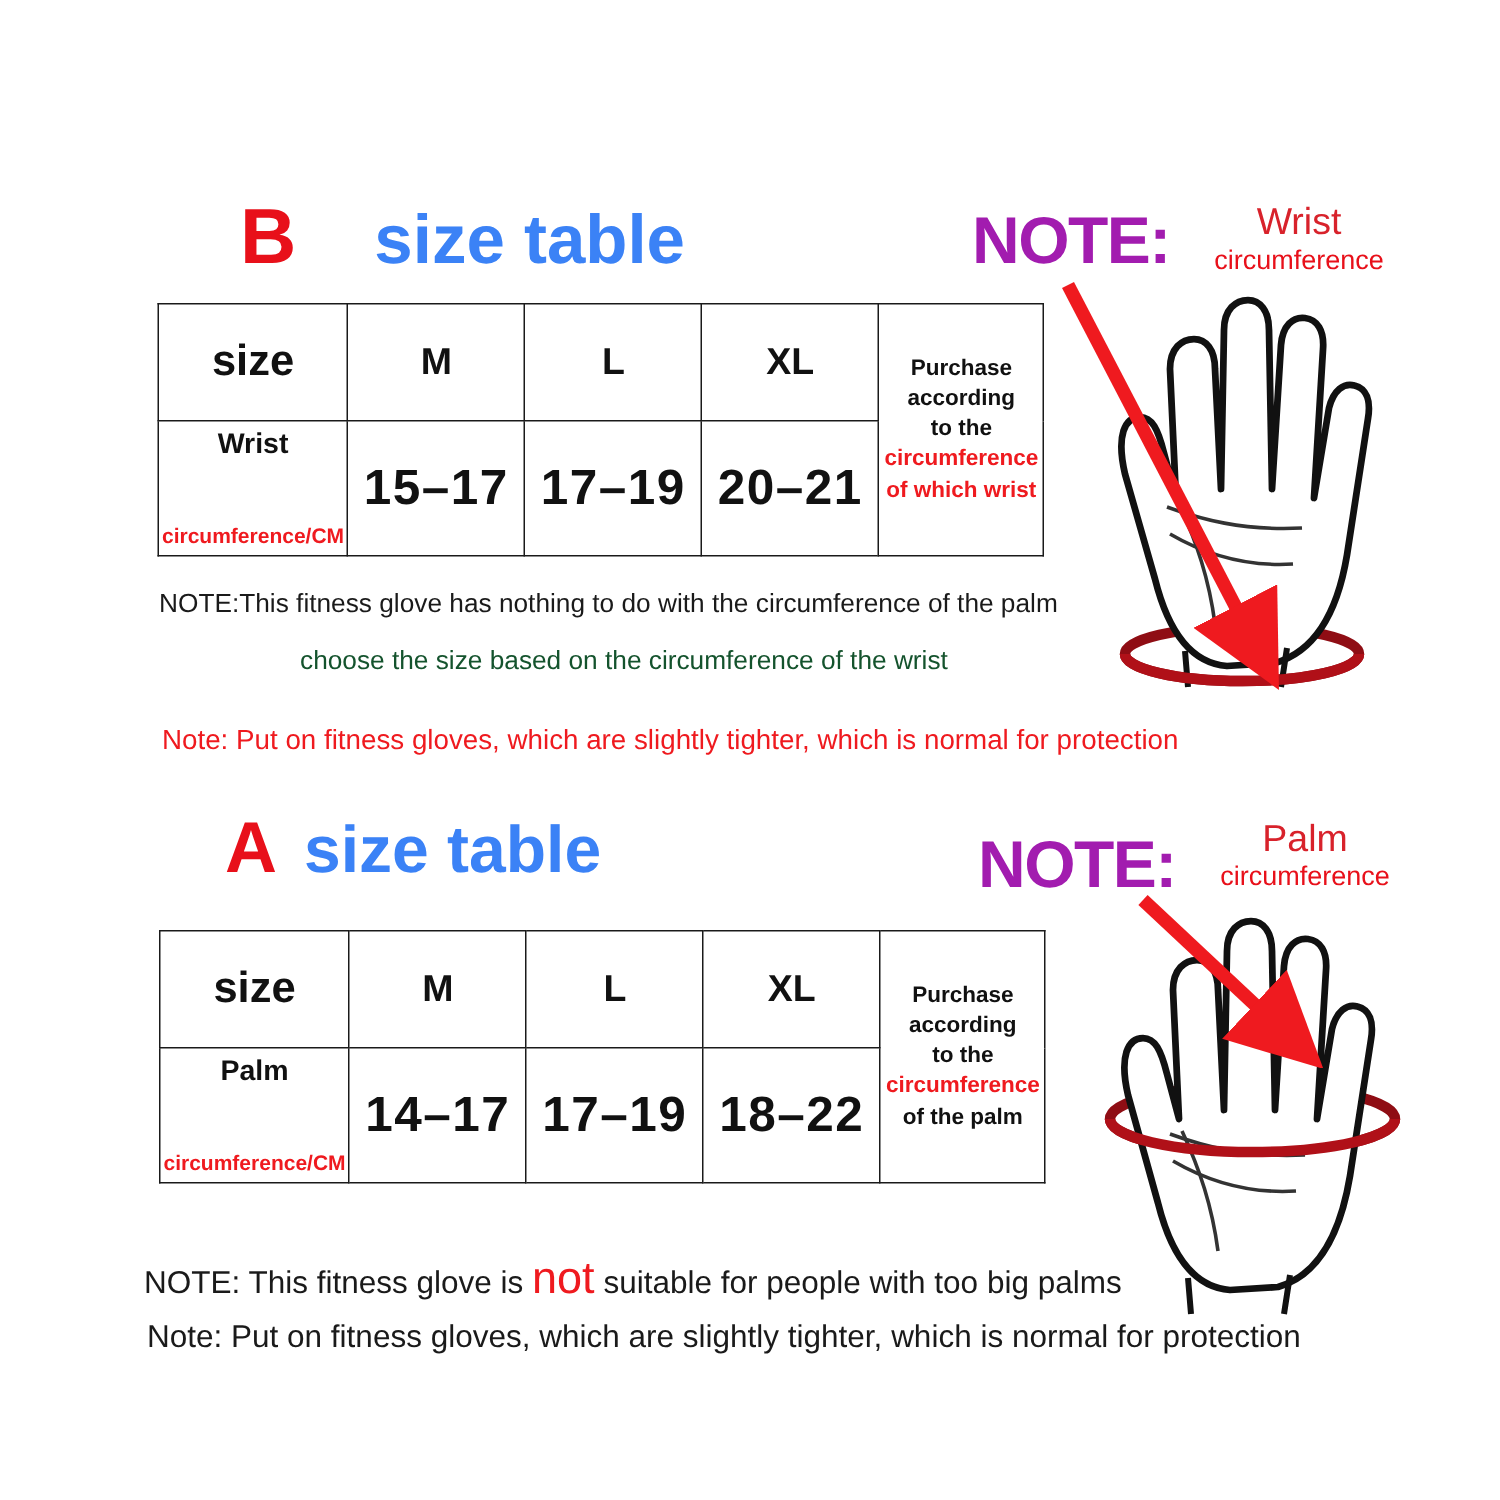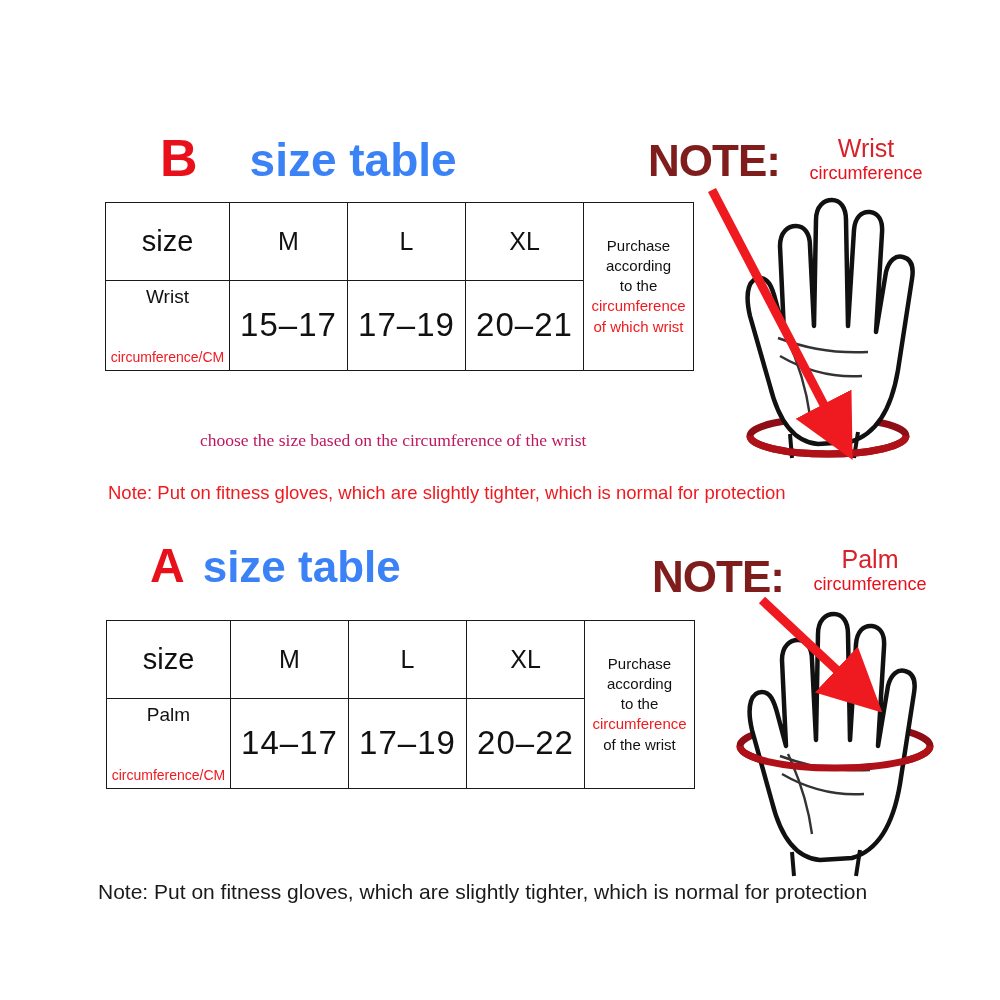--- a/index.html
+++ b/index.html
@@ -29,21 +29,21 @@
   #hdr-b .letter { font-size: 52px; }
   #hdr-b .title { font-size: 46px; margin-left: 52px; }
 
   #hdr-a { left: 150px; top: 538px; }
   #hdr-a .letter { font-size: 48px; }
   #hdr-a .title { font-size: 44px; margin-left: 18px; }
 
   
   .note-big {
     position: absolute;
-    color: #7f1d1d;
+    color: #a21caf;
     font-weight: bold;
     font-size: 44px;
     letter-spacing: -1px;
     font-family: "Liberation Sans", sans-serif;
   }
   #note-big-1 { left: 648px; top: 136px; }
   #note-big-2 { left: 652px; top: 552px; }
 
   
   .callout { position: absolute; text-align: center; color: #e8101a; line-height: 1.15; }
@@ -51,20 +51,21 @@
   .callout .small { display:block; font-size: 18px; color:#e8101a; }
 
   #callout-wrist { left: 796px; top: 134px; width: 140px; }
   #callout-palm  { left: 800px; top: 545px; width: 140px; }
 
   
   table.size-table {
     position: absolute;
     border-collapse: collapse;
     table-layout: fixed;
+    font-weight: bold;
   }
   table.size-table td {
     border: 1.6px solid #1a1a1a;
     text-align: center;
     vertical-align: middle;
     color: #111;
     font-family: "Liberation Sans", sans-serif;
   }
   .c-size  { width: 124px; height: 78px; }
   .c-val   { width: 118px; }
@@ -77,21 +78,21 @@
   td.row-head .sub { display:block; font-size: 14px; color:#ef1a1f;margin-top:35px; }
   td.purchase   { font-size: 15px; color:#1a1a1a; line-height: 1.35; padding: 4px 3px; }
   td.purchase .red { color: #ef1a1f; }
 
   #table-b { left: 105px; top: 202px; }
   #table-a { left: 106px; top: 620px; }
 
   
   .note-line { position: absolute; font-family: "Liberation Sans", sans-serif; white-space: nowrap; }
   #note-b-1 { left: 106px; top: 392px; font-size: 17.5px; color: #1a1a1a; }
-  #note-b-2 { left: 200px; top: 430px; font-size: 17.5px; color: #be185d; font-family: Liberation Serif, serif; }
+  #note-b-2 { left: 200px; top: 430px; font-size: 17.5px; color: #14532d; }
   #note-b-3 { left: 108px; top: 482px; font-size: 18.5px; color: #ef1a1f; }
 
   #note-a-1 { left: 96px; top: 836px; font-size: 21px; color: #1a1a1a; }
   #note-a-1 .not { color: #ef1a1f; font-size: 30px; }
   #note-a-2 { left: 98px; top: 880px; font-size: 21px; color: #1a1a1a; }
 
   
   .hand-wrap { position: absolute; }
   #hand-1 { left: 700px; top: 186px; width: 280px; height: 290px; }
   #hand-2 { left: 700px; top: 600px; width: 285px; height: 290px; }
@@ -135,20 +136,21 @@
         <span>Wrist</span>
         <span class="sub">circumference/CM</span>
       </td>
       <td class="c-val value">15–17</td>
       <td class="c-val value">17–19</td>
       <td class="c-val value">20–21</td>
     </tr>
   </tbody>
     </table>
 
+  <div class="note-line" id="note-b-1">NOTE:This fitness glove has nothing to do with the circumference of the palm</div>
   <div class="note-line" id="note-b-2">choose the size based on the circumference of the wrist</div>
   <div class="note-line" id="note-b-3">Note: Put on fitness gloves, which are slightly tighter, which is normal for protection</div>
 
   <div class="hand-wrap" id="hand-1">
     <svg width="280" height="290" viewBox="0 0 280 290">
 
       <ellipse cx="128" cy="250" rx="78" ry="18" fill="none" stroke="#8f0d14" stroke-width="7"></ellipse>
 
       <path d="M50,130 C44,104 50,92 60,92 C68,92 72,100 76,116 L84,146
                L80,60 C80,46 88,40 96,40 C104,40 110,47 110,60 L114,140
@@ -194,35 +196,38 @@
         <tr>
       <td class="c-size label-size">size</td>
       <td class="c-val col-head">M</td>
       <td class="c-val col-head">L</td>
       <td class="c-val col-head">XL</td>
       <td class="c-note purchase" rowspan="2">
         <div>Purchase</div>
         <div>according</div>
         <div>to the</div>
         <div class="red">circumference</div>
-        <div>of the wrist</div>
+        <div>of the palm</div>
       </td>
     </tr>
     <tr>
       <td class="c-size row-head">
         <span>Palm</span>
         <span class="sub">circumference/CM</span>
       </td>
       <td class="c-val value">14–17</td>
       <td class="c-val value">17–19</td>
-      <td class="c-val value">20–22</td>
+      <td class="c-val value">18–22</td>
     </tr>
   </tbody>
     </table>
 
+  <div class="note-line" id="note-a-1">
+    <span>NOTE: This fitness glove is </span><span class="not">not</span><span> suitable for people with too big palms</span>
+  </div>
   <div class="note-line" id="note-a-2">Note: Put on fitness gloves, which are slightly tighter, which is normal for protection</div>
 
   <div class="hand-wrap" id="hand-2">
     <svg width="285" height="290" viewBox="0 0 285 290">
 
       <ellipse cx="135" cy="146" rx="95" ry="22" fill="none" stroke="#8f0d14" stroke-width="7"></ellipse>
 
       <path d="M52,130 C46,104 52,92 62,92 C70,92 74,100 78,116 L86,146
                L82,60 C82,46 90,40 98,40 C106,40 112,47 112,60 L116,140
                L118,34 C118,20 126,14 134,14 C142,14 148,21 148,34 L150,140

